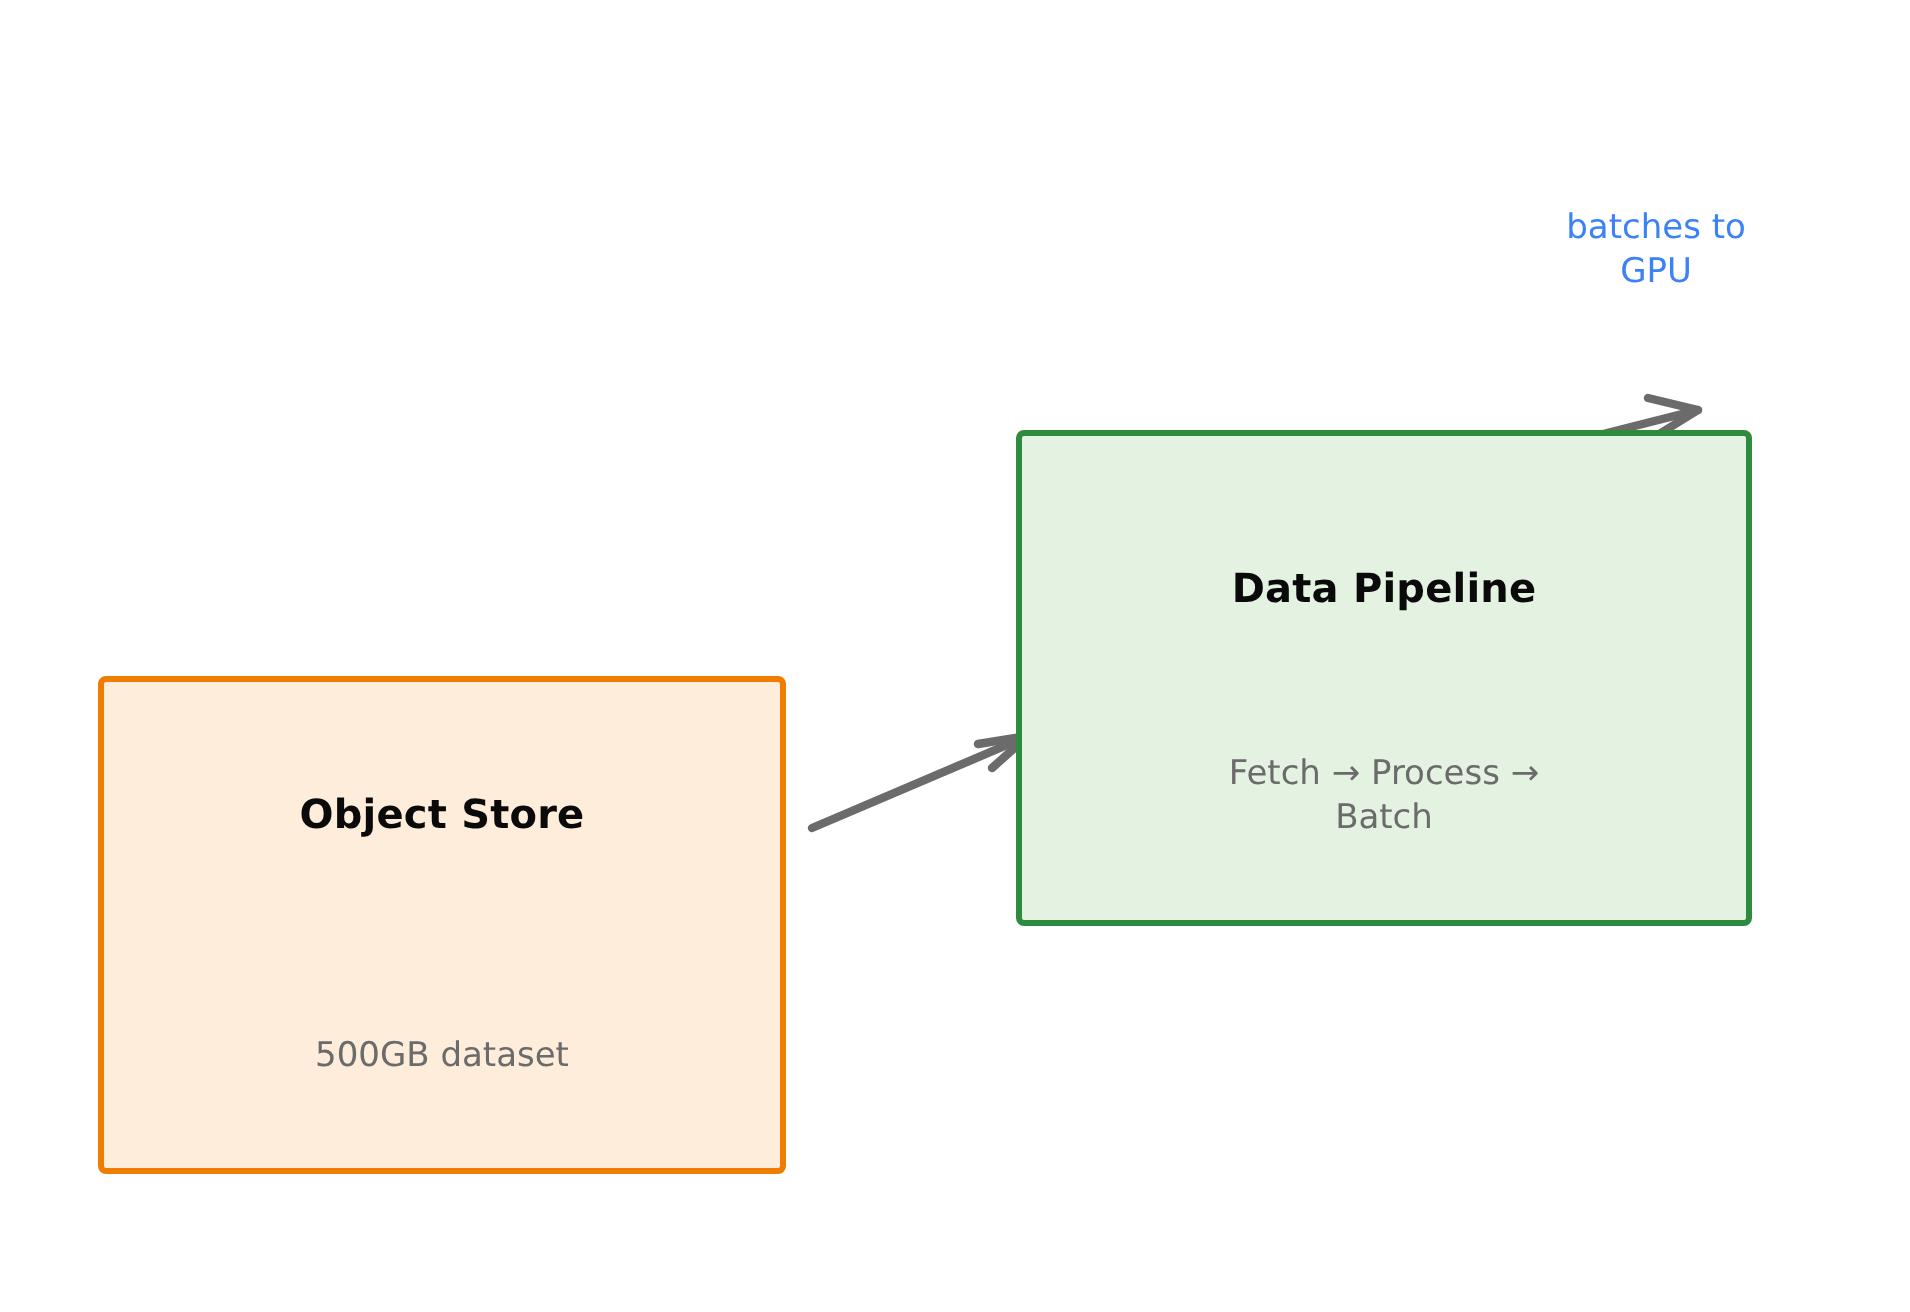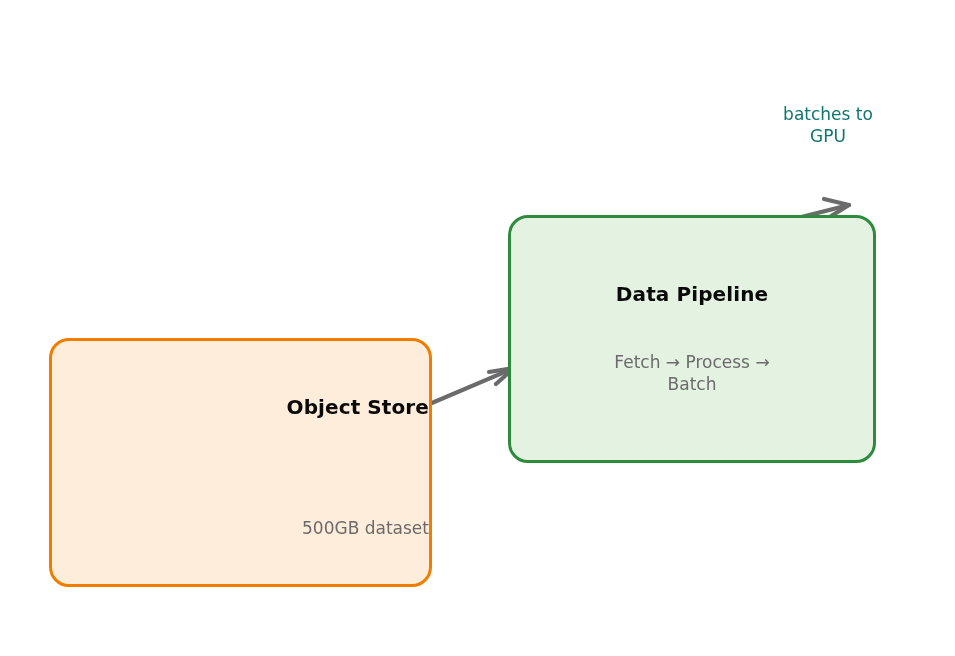--- a/index.html
+++ b/index.html
@@ -12,21 +12,21 @@
     position: relative;
     width: 955px;
     height: 656px;
     background: #ffffff;
     overflow: hidden;
     font-family: "DejaVu Sans", "Liberation Sans", sans-serif;
   }
   .node {
     position: absolute;
     box-sizing: border-box;
-    border-radius: 20px;
+    border-radius: 4px;
     display: flex;
     flex-direction: column;
     align-items: center;
     justify-content: flex-start;
   }
   .node-title {
     font-size: 20px;
     font-weight: bold;
     color: #0a0a0a;
     text-align: center;
@@ -37,53 +37,52 @@
   .node-subtitle {
     font-size: 17px;
     font-weight: normal;
     color: #6b6b6b;
     text-align: center;
     line-height: 1.32;
   }
   #node-object-store {
     left: 49px;
     top: 338px;
-    width: 383px;
+    width: 344px;
     height: 249px;
     border: 3.5px solid #f07c00;
     background: #fdedda;
-    align-items: flex-end;
   }
   #node-object-store .node-title { margin-top: 54px; }
   #node-object-store .node-subtitle { margin-top: 98px; }
   #node-data-pipeline {
     left: 508px;
     top: 215px;
     width: 368px;
     height: 248px;
     border: 3.5px solid #2e8b3d;
     background: #e4f2e2;
   }
   #node-data-pipeline .node-title { margin-top: 64px; }
   #node-data-pipeline .node-subtitle {
-    margin-top: 45px;
+    margin-top: 70px;
     width: 180px;
   }
   #edges {
     position: absolute;
     left: 0;
     top: 0;
     width: 955px;
     height: 656px;
     pointer-events: none;
   }
   .edge-label {
     position: absolute;
     font-size: 17px;
-    color: #0f766e;
+    color: #3b82f6;
     text-align: center;
     line-height: 1.3;
     white-space: pre-line;
   }
   #edge-label-batches {
     left: 753px;
     top: 103px;
     width: 150px;
   }
 </style>

